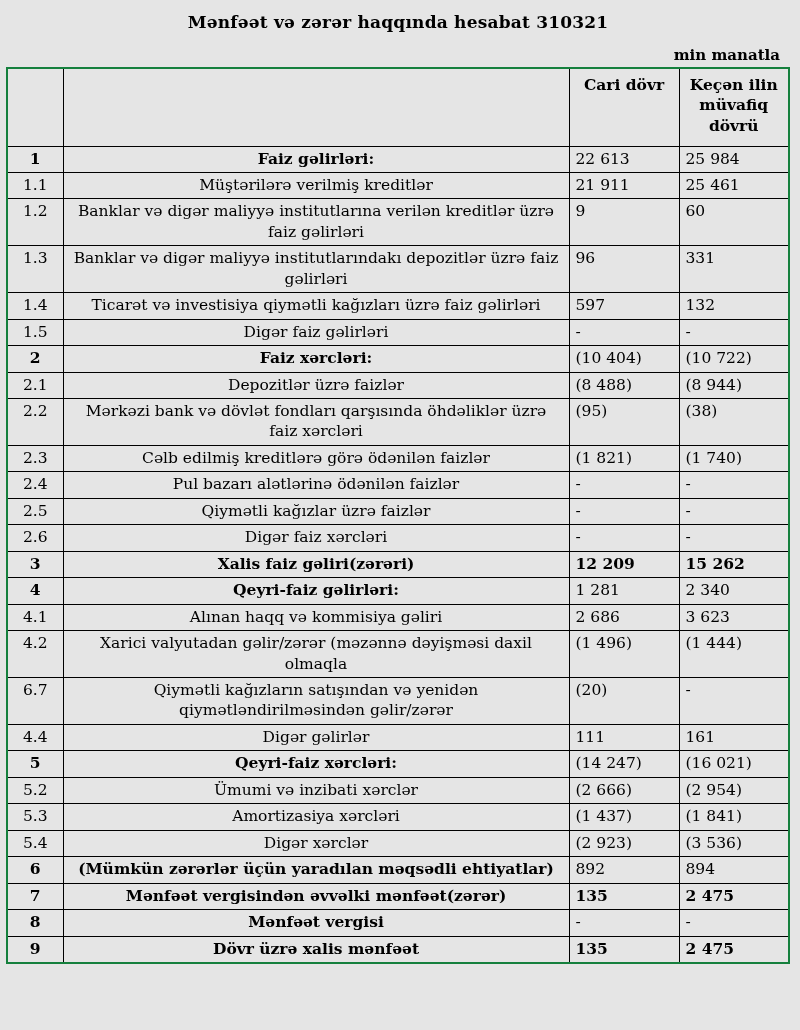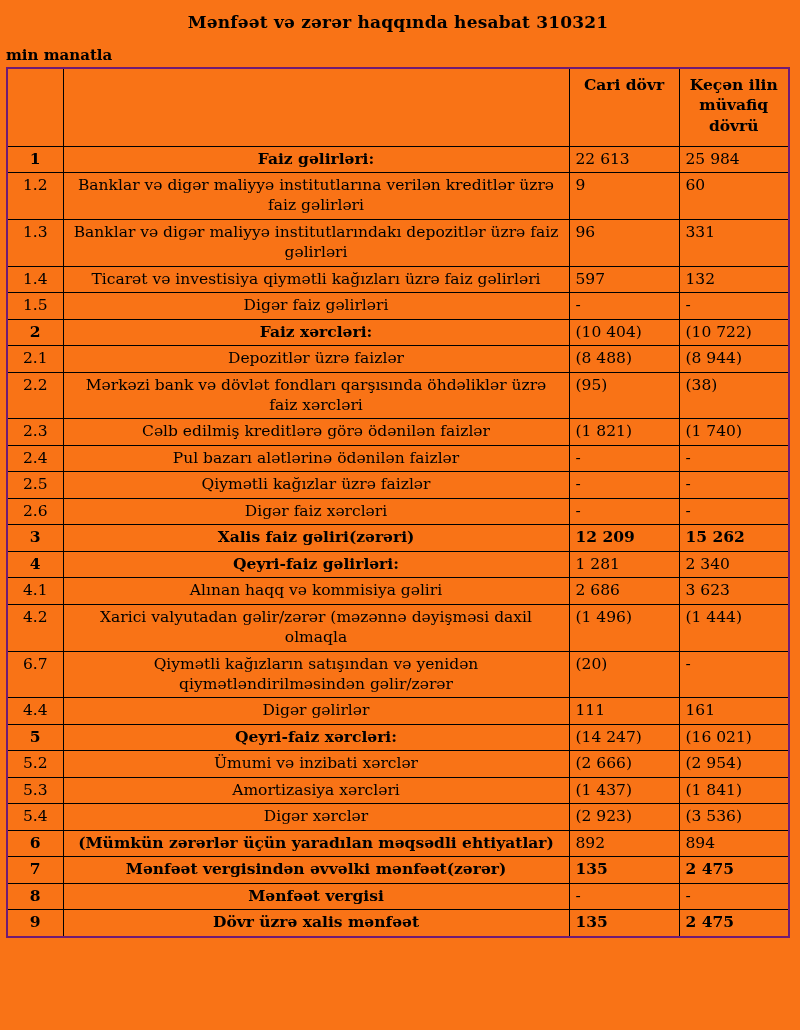--- a/index.html
+++ b/index.html
@@ -6,38 +6,39 @@
   html, body {
     background: #ffffff;
     width: 800px;
     font-family: "DejaVu Serif", "Liberation Serif", serif;
     color: #000;
   }
   .page {
     width: 800px;
     min-height: 1030px;
     padding: 8px 10px 10px 6px;
-    background: #f97316;
+    background: #e5e5e5;
   }
   .title {
     text-align: center;
     font-size: 17px;
     font-weight: bold;
     margin-top: 4px;
     letter-spacing: 0.2px;
   }
   .unit-note {
+    text-align: right;
     font-weight: bold;
     font-size: 15px;
-    margin: 14px 2px 3px 0;
+    margin: 14px 10px 3px 0;
   }
   table.report-table {
     width: 100%;
     border-collapse: collapse;
-    border: 2px solid #701a75;
+    border: 2px solid #15803d;
     table-layout: fixed;
   }
   .report-table th, .report-table td {
     border: 1.5px solid #000;
     font-size: 15.5px;
     line-height: 1.32;
     padding: 2px 6px 3px 6px;
     vertical-align: top;
     overflow: hidden;
   }
@@ -90,20 +91,26 @@
       </tr>
     </thead>
     <tbody id="rows">
   <tr>
     <td class="cell-num b">1</td>
     <td class="cell-label b">Faiz gəlirləri:</td>
     <td class="cell-val">22 613</td>
     <td class="cell-val">25 984</td>
   </tr>
 
+  <tr>
+    <td class="cell-num">1.1</td>
+    <td class="cell-label">Müştərilərə verilmiş kreditlər</td>
+    <td class="cell-val">21 911</td>
+    <td class="cell-val">25 461</td>
+  </tr>
 
   <tr>
     <td class="cell-num">1.2</td>
     <td class="cell-label">Banklar və digər maliyyə institutlarına verilən kreditlər üzrə faiz gəlirləri</td>
     <td class="cell-val">9</td>
     <td class="cell-val">60</td>
   </tr>
 
   <tr>
     <td class="cell-num">1.3</td>

